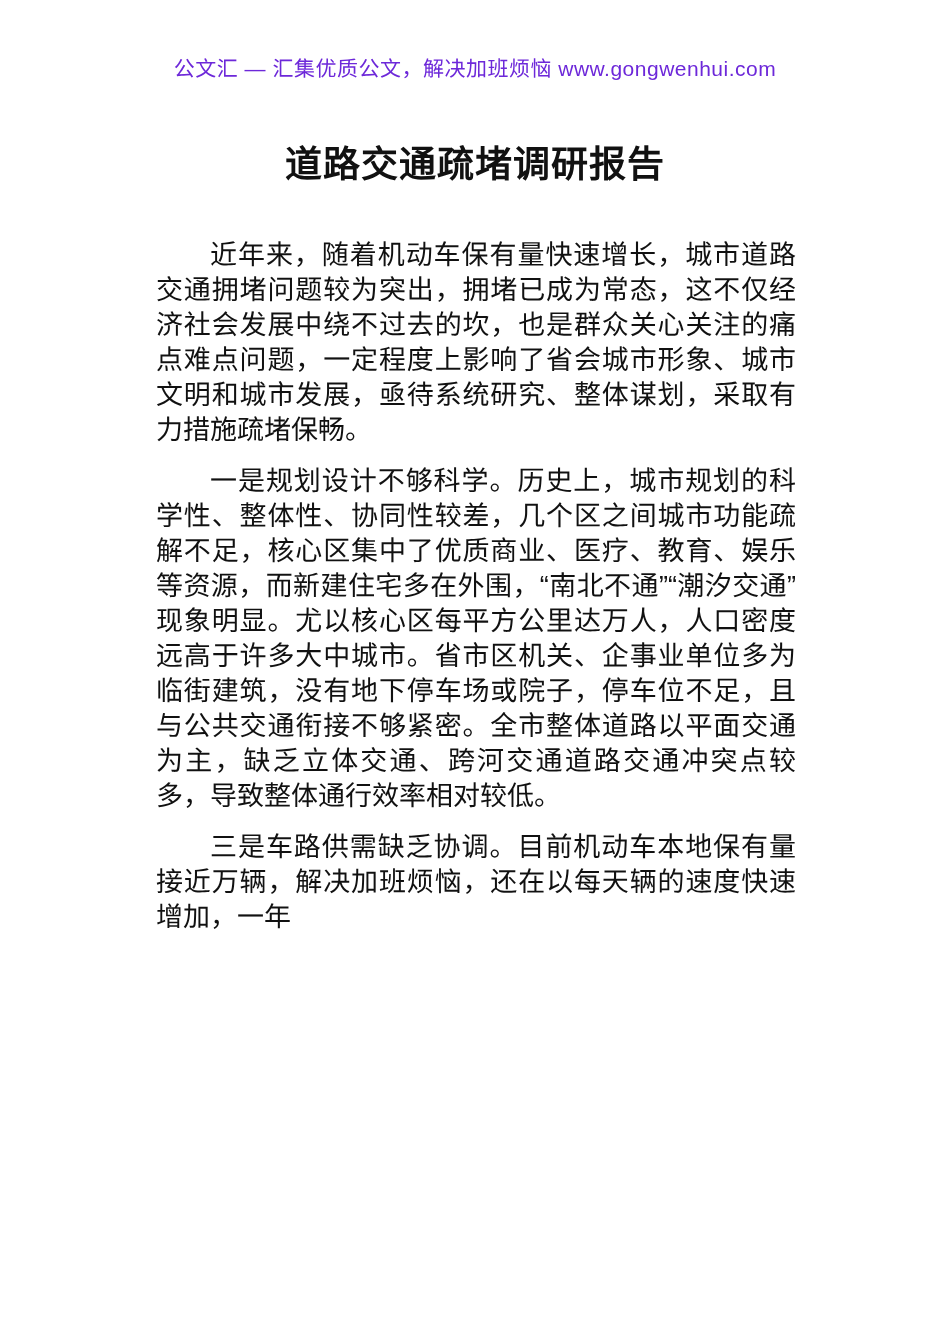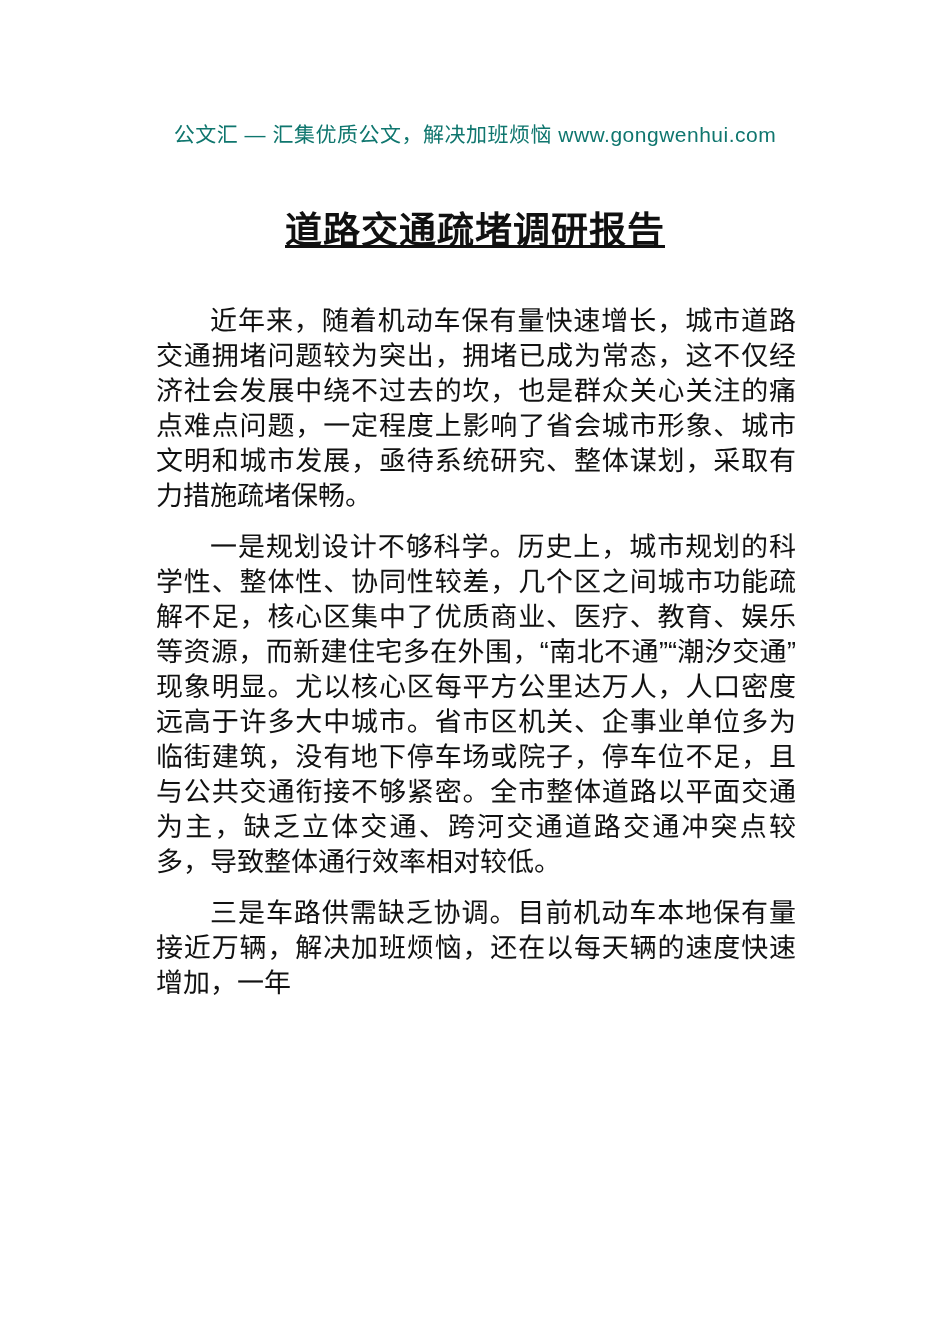--- a/index.html
+++ b/index.html
@@ -6,35 +6,34 @@
   .page {
     position: relative;
     width: 950px;
     height: 1344px;
     background: #ffffff;
     overflow: hidden;
     font-family: "Liberation Sans", "DejaVu Sans", sans-serif;
     color: #111111;
   }
   .site-header {
-    padding-top: 118px;
+    padding-top: 52px;
     text-align: center;
     font-size: 21px;
     letter-spacing: 0.5px;
-    color: #0f766e;
+    color: #6d28d9;
     white-space: nowrap;
   }
   .doc-title {
     margin: 52px 0 0 0;
     text-align: center;
     font-size: 37px;
     font-weight: 700;
     color: #111111;
     letter-spacing: 1px;
-    text-decoration: underline;
   }
   .doc-body {
     margin: 50px 138px 0 140px;
     font-size: 27px;
     line-height: 35px;
     text-align: justify;
     color: #111111;
   }
   .doc-body p {
     margin: 16px;

